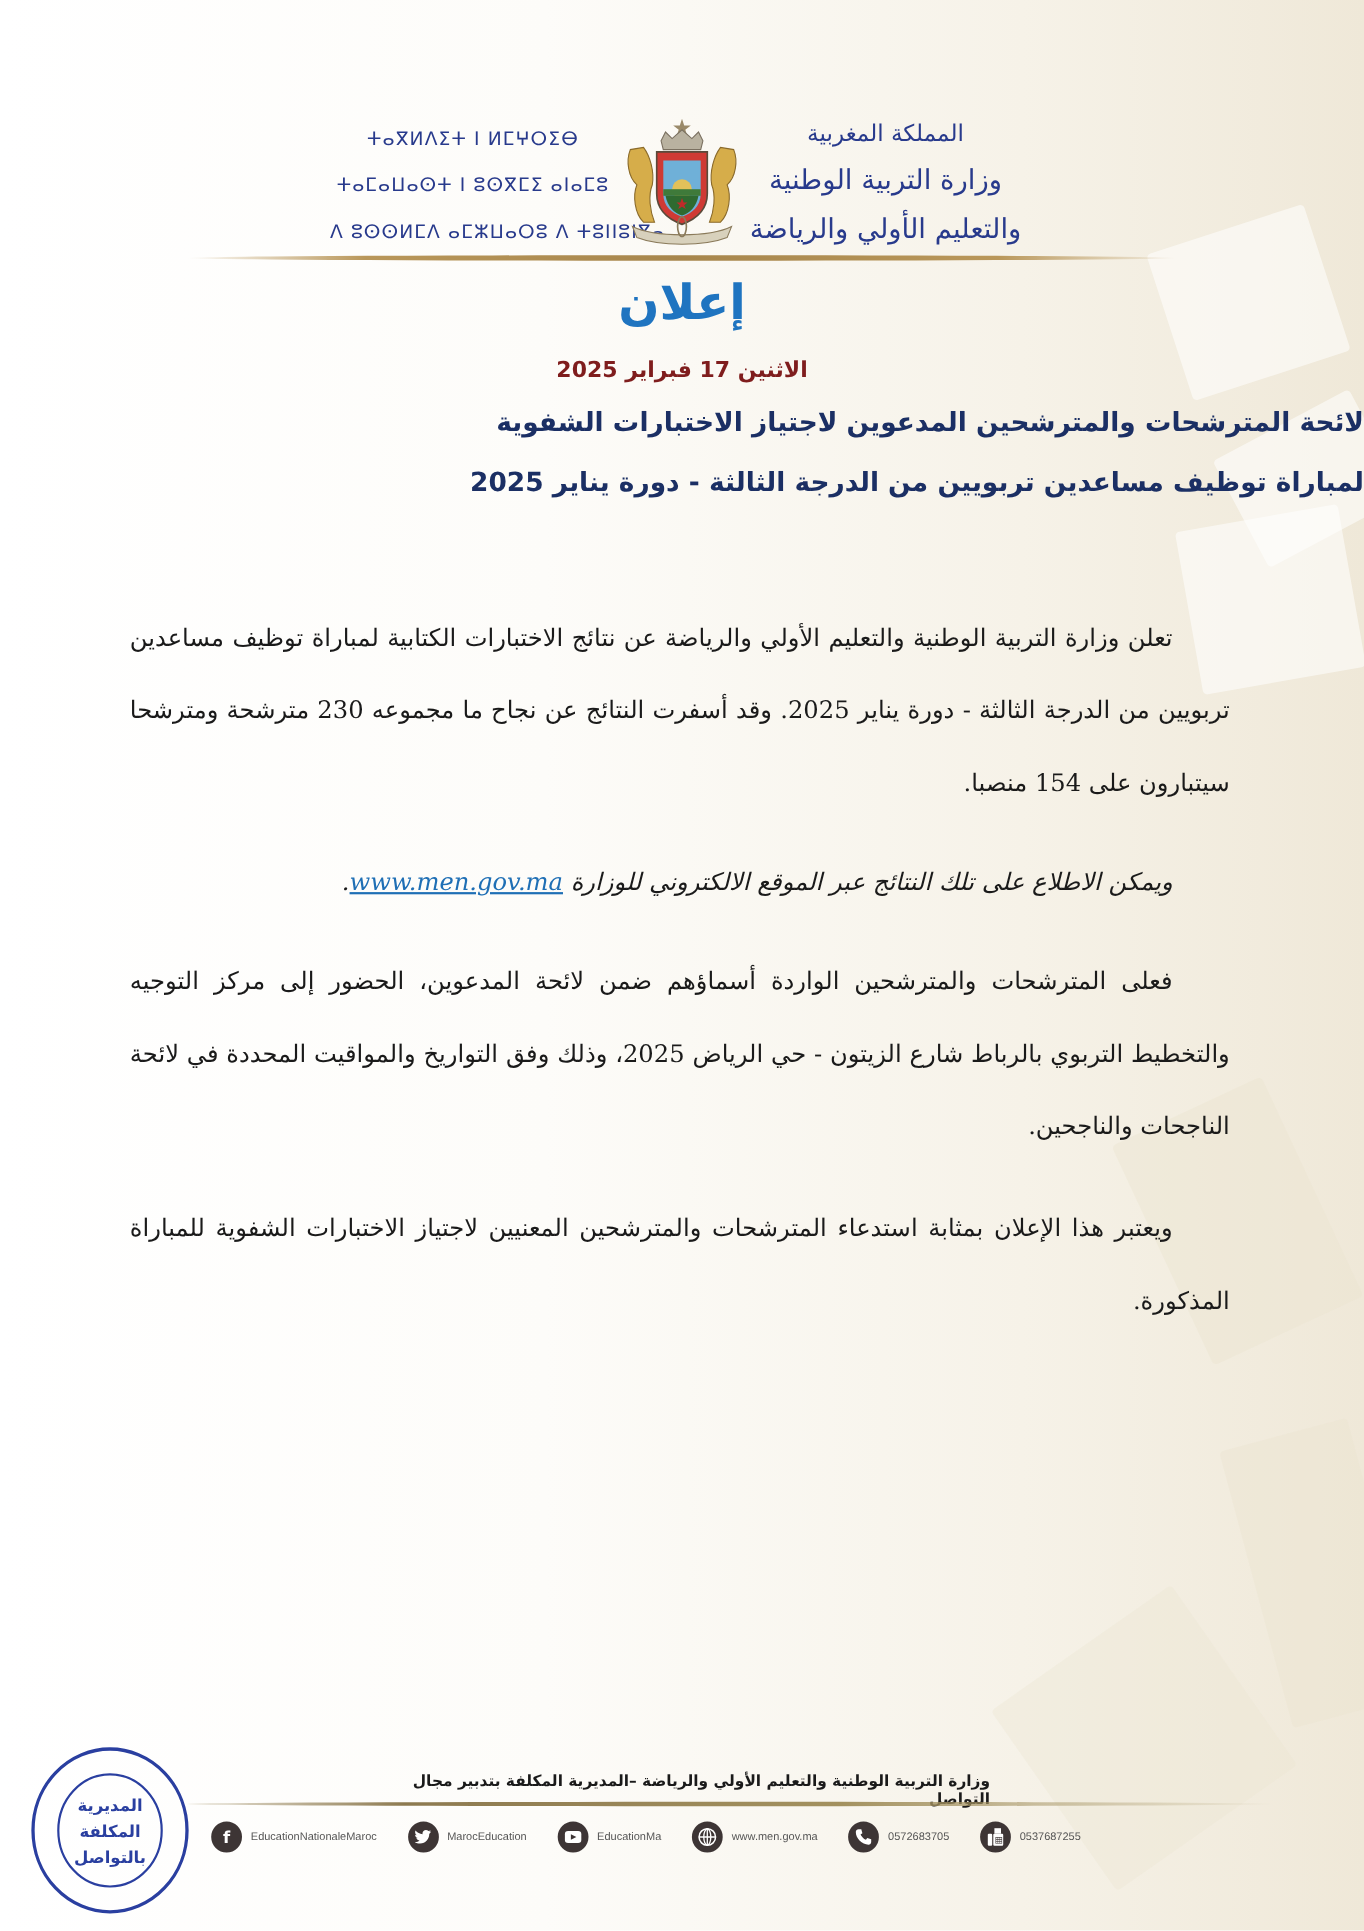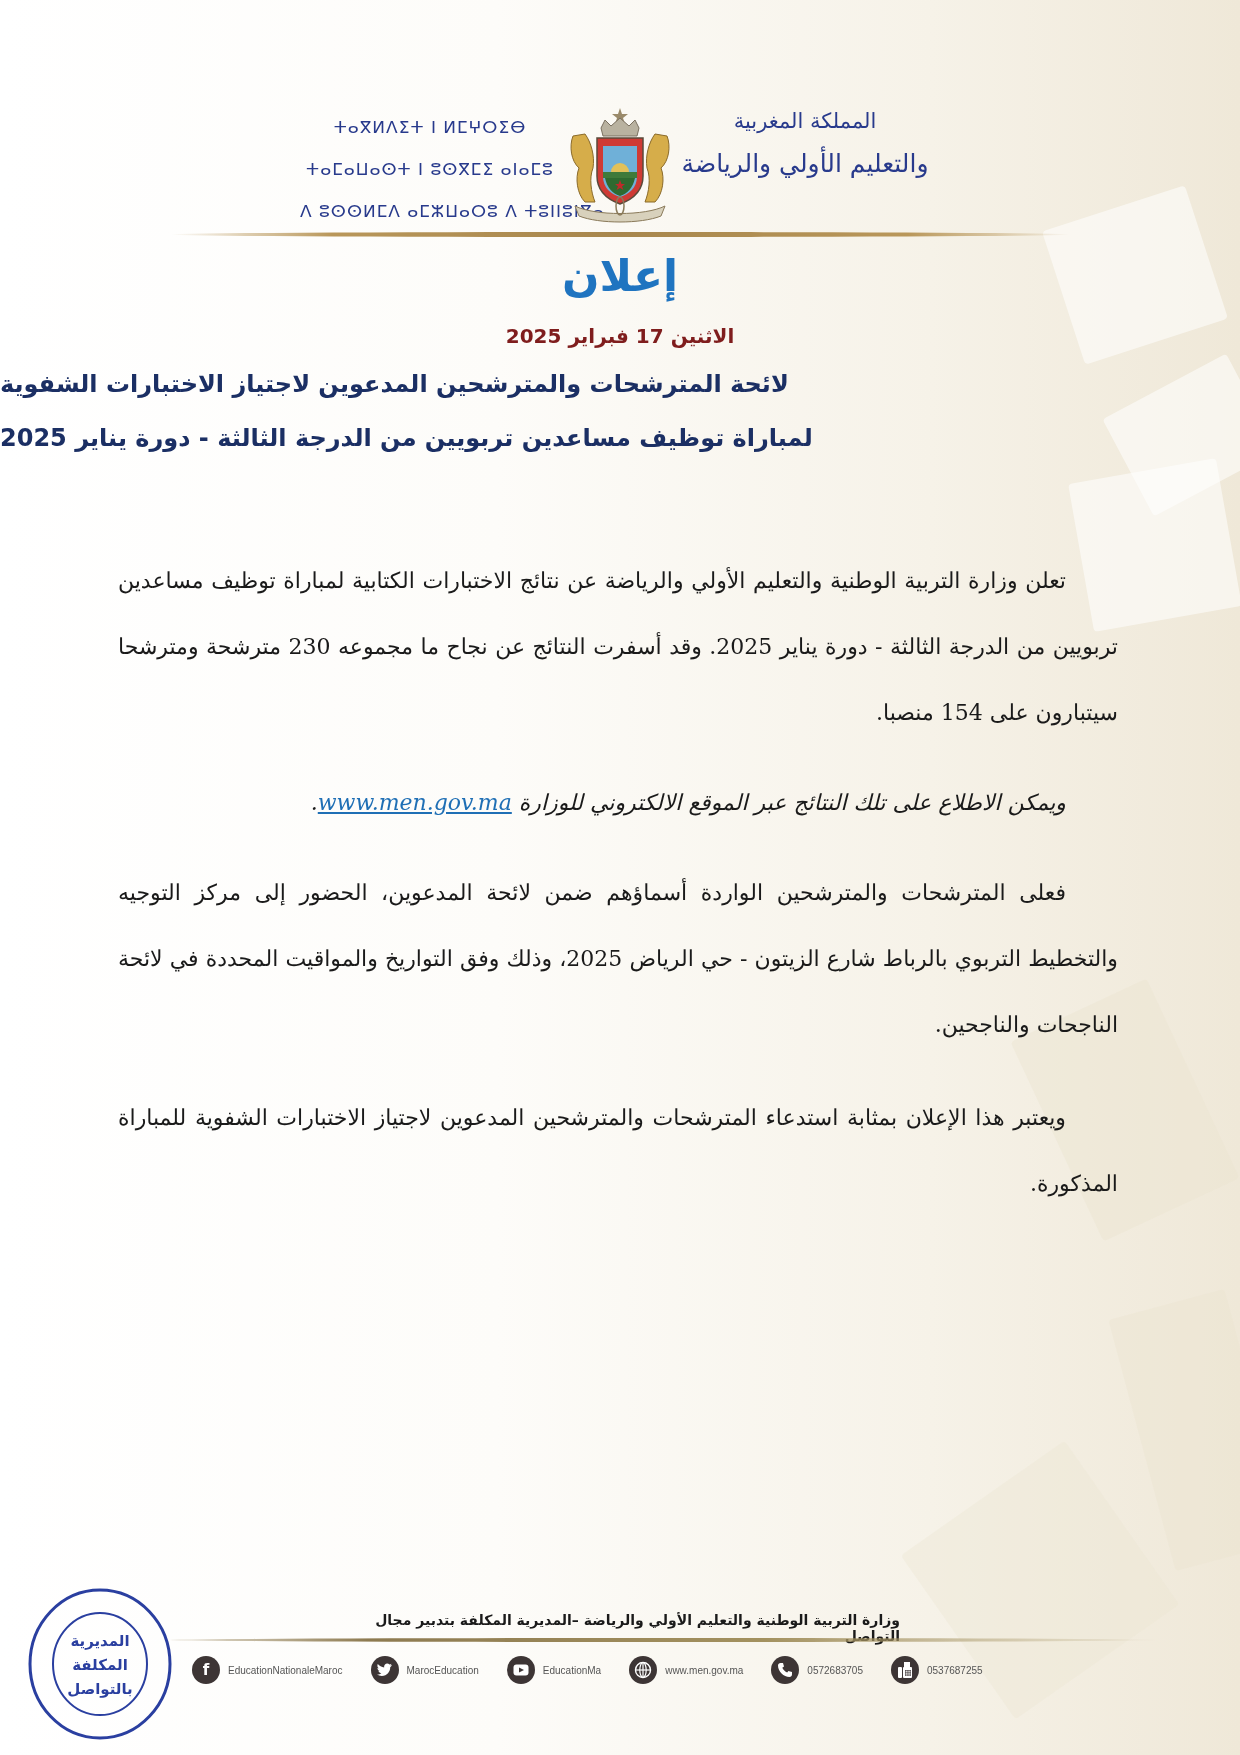--- a/index.html
+++ b/index.html
@@ -24,21 +24,21 @@
   .ar-line1 { font-size: 21px; height: 42px; line-height: 42px; }
   .ar-line2, .ar-line3 { font-size: 25px; height: 44px; line-height: 44px; letter-spacing: 1px; }
   .emblem { position: absolute; left: 565px; top: 58px; width: 110px; height: 118px; }
   .gold-rule { position: absolute; left: 170px; top: 184px; width: 900px; height: 5px;
     background: linear-gradient(90deg, rgba(185,150,80,0) 0%, #b9975a 18%, #a7864c 50%, #b9975a 82%, rgba(185,150,80,0) 100%);
     border-radius: 50%; }
 
   
   .title { position: absolute; left: 0; top: 250px; width: 1240px; text-align: center; direction: rtl; color: #1f74c0; font-family: "DejaVu Sans", sans-serif; font-weight: bold; font-size: 44px; }
   .date { position: absolute; left: 0; top: 324px; width: 1240px; text-align: center; direction: rtl; color: #7f1d1d; font-family: "DejaVu Sans", sans-serif; font-weight: bold; font-size: 20px; }
-  .subtitle { position: absolute; left: 0; width: 1240px; text-align: left; direction: rtl; color: #1b2f64; font-family: "DejaVu Sans", sans-serif; font-weight: bold; font-size: 24px; }
+  .subtitle { position: absolute; left: 0; width: 1240px; text-align: right; direction: rtl; color: #1b2f64; font-family: "DejaVu Sans", sans-serif; font-weight: bold; font-size: 24px; }
   .subtitle.l1 { top: 370px; }
   .subtitle.l2 { top: 424px; }
 
   
   .body-text { position: absolute; left: 118px; width: 1000px; direction: rtl; text-align: justify; text-align-last: right; color: #1a1a1a; font-family: "DejaVu Serif", serif; font-size: 22px; line-height: 66px; }
   .p1 { top: 548px; text-indent: 52px; }
   .p2 { top: 770px; text-indent: 52px; font-style: italic; }
   .p3 { top: 860px; text-indent: 52px; }
   .p4 { top: 1085px; text-indent: 52px; }
   .link { color: #1f6fb5; text-decoration: underline; }
@@ -87,37 +87,38 @@
       <path d="M40,72 L70,72 C68,82 62,88 55,90 C48,88 42,82 40,72 Z" fill="#2f6a30"></path>
       <polygon points="55,74 56.5,78 60,78 57,80.5 58.5,84 55,82 51.5,84 53,80.5 50,78 53.5,78" fill="#c02a2a"></polygon>
 
       <path d="M10,100 C30,110 80,110 100,100 L96,110 C76,118 34,118 14,110 Z" fill="#d8d1bc" stroke="#8a7a5a" stroke-width="1"></path>
       <ellipse cx="55" cy="100" rx="4" ry="9" fill="none" stroke="#8a7a5a" stroke-width="1.5"></ellipse>
     </svg>
   </div>
 
   <div class="ar-block">
     <div class="ar-line1">المملكة المغربية</div>
+    <div class="ar-line2">وزارة التربية الوطنية</div>
     <div class="ar-line3">والتعليم الأولي والرياضة</div>
   </div>
 
   <div class="gold-rule"></div>
 </div>
 
 <div class="title">إعلان</div>
 <div class="date">الاثنين 17 فبراير 2025</div>
 <div class="subtitle l1">لائحة المترشحات والمترشحين المدعوين لاجتياز الاختبارات الشفوية</div>
 <div class="subtitle l2">لمباراة توظيف مساعدين تربويين من الدرجة الثالثة - دورة يناير 2025</div>
 
 <div class="body-text p1">تعلن وزارة التربية الوطنية والتعليم الأولي والرياضة عن نتائج الاختبارات الكتابية لمباراة توظيف مساعدين تربويين من الدرجة الثالثة - دورة يناير 2025. وقد أسفرت النتائج عن نجاح ما مجموعه 230 مترشحة ومترشحا سيتبارون على 154 منصبا.</div>
 <div class="body-text p2">
   <span>ويمكن الاطلاع على تلك النتائج عبر الموقع الالكتروني للوزارة </span><a class="link">www.men.gov.ma</a><span>.</span>
 </div>
 <div class="body-text p3">فعلى المترشحات والمترشحين الواردة أسماؤهم ضمن لائحة المدعوين، الحضور إلى مركز التوجيه والتخطيط التربوي بالرباط شارع الزيتون - حي الرياض 2025، وذلك وفق التواريخ والمواقيت المحددة في لائحة الناجحات والناجحين.</div>
-<div class="body-text p4">ويعتبر هذا الإعلان بمثابة استدعاء المترشحات والمترشحين المدعوين لاجتياز الاختبارات الشفوية للمباراة المذكورة.</div>
+<div class="body-text p4">ويعتبر هذا الإعلان بمثابة استدعاء المترشحات والمترشحين المعنيين لاجتياز الاختبارات الشفوية للمباراة المذكورة.</div>
 
 <div class="stamp">
   <svg width="150" height="160" viewBox="0 0 150 160">
     <ellipse cx="75" cy="80" rx="70" ry="74" fill="none" stroke="#2a3fa0" stroke-width="3"></ellipse>
     <ellipse cx="75" cy="80" rx="47" ry="51" fill="none" stroke="#2a3fa0" stroke-width="2"></ellipse>
     <defs>
       <path id="stamp-arc" d="M 75,80 m -58,0 a 58,62 0 1,1 116,0 a 58,62 0 1,1 -116,0"></path>
     </defs>
     <text font-family="DejaVu Sans, sans-serif" font-size="11" font-weight="bold" fill="#2a3fa0" direction="rtl">
       <textPath href="#stamp-arc">المملكة المغربية • وزارة التربية الوطنية والتعليم الأولي والرياضة</textPath>

